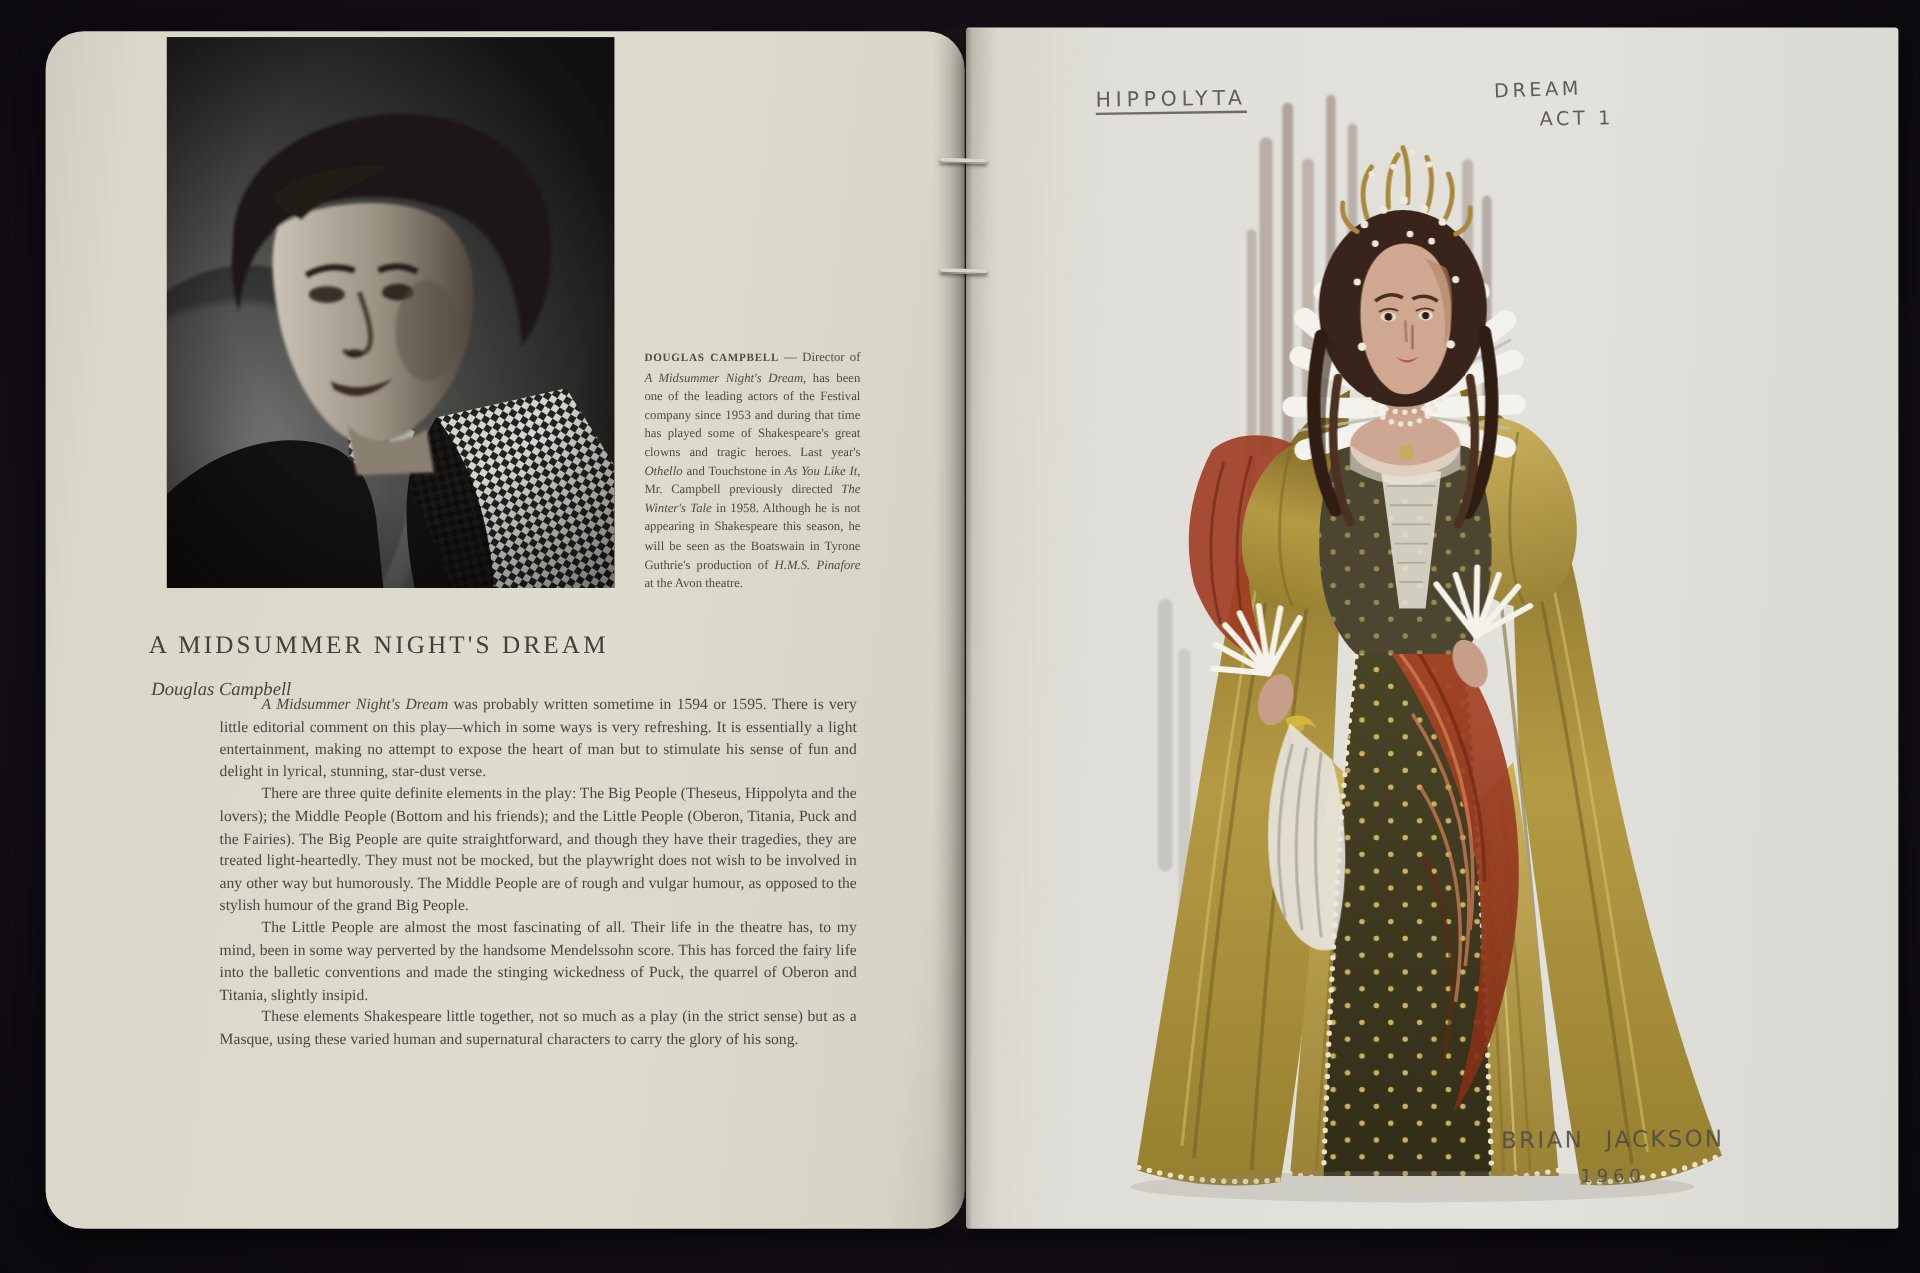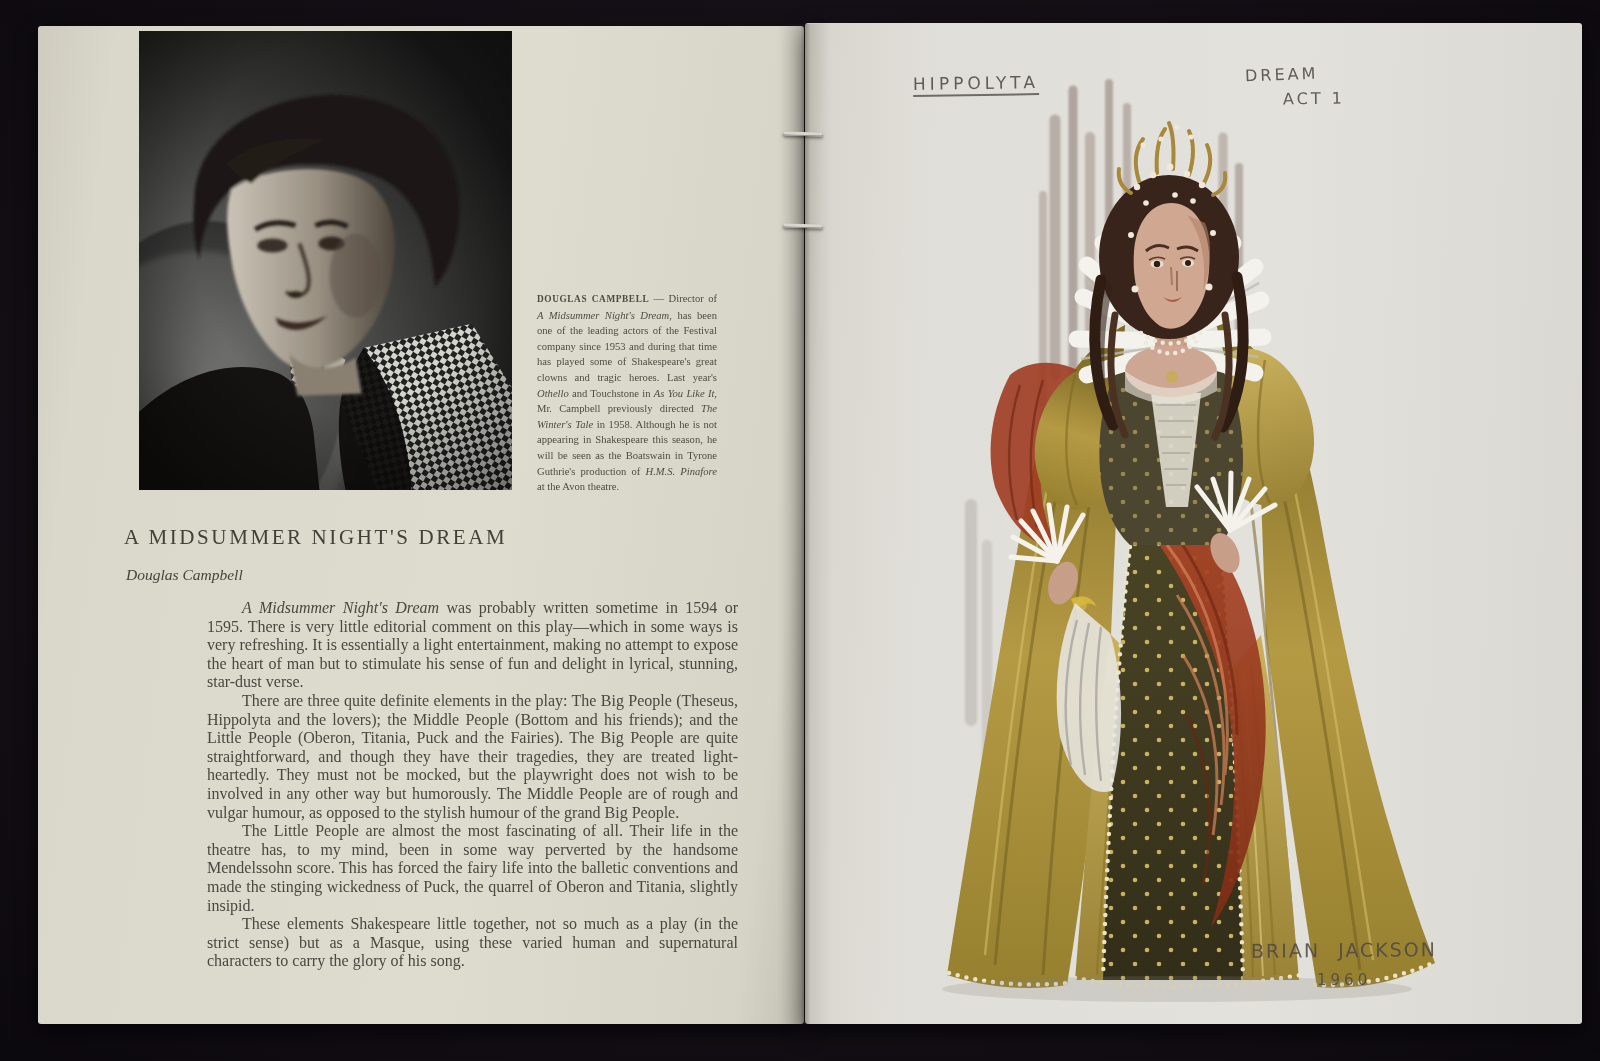--- a/index.html
+++ b/index.html
@@ -1,36 +1,36 @@
 <!DOCTYPE html>
 <html style="--paper-left: #dedbcf; --paper-right: #e3e1dc; --ink: #4b4740; --pencil: #4f4a46; --cloak-gold: #b59a44; --drape-red: #9e3a1f; --skirt-dark: #3e3820; --ruff-white: #f2f1ea;"><head>
 <meta charset="utf-8">
 <style>
   html,body{margin:0;padding:0;background:#0d0a0f;}
   .stage{position:relative;width:1600px;height:1061px;overflow:hidden;
     background:radial-gradient(ellipse at 50% 45%, #1e1922 0%, #151017 55%, #0c090e 100%);
     font-family:"Liberation Serif", serif;}
   .page{position:absolute;border-radius:3px;box-shadow:0 8px 22px rgba(0,0,0,.65);text-decoration:underline;}
   .page-left{left:38px;top:26px;width:766px;height:998px;
-    background:linear-gradient(97deg,#cfccbf 0%,#dad7cb 9%,#dedbcf 58%,#d6d3c7 92%,#c2bfb3 100%);}
+    background:linear-gradient(97deg,#cfccbf 0%,#dad7cb 9%,#dedbcf 58%,#d6d3c7 92%,#c2bfb3 100%);border-radius:32px;}
   .page-right{left:805px;top:23px;width:777px;height:1001px;
     background:linear-gradient(92deg,#c7c4b9 0%,#d8d6ce 3%,#e0ded8 15%,#e3e1dc 60%,#dad8d2 100%);}
   .fold{position:absolute;left:778px;top:24px;width:54px;height:1000px;pointer-events:none;
     background:linear-gradient(90deg,rgba(58,52,42,0) 0%,rgba(58,52,42,.16) 42%,rgba(36,32,25,.34) 50%,rgba(58,52,42,.10) 60%,rgba(58,52,42,0) 100%);}
   .staple{position:absolute;left:783px;width:40px;height:4px;background:#d9d6cd;border-radius:2px;
     box-shadow:0 2px 3px rgba(0,0,0,.45), inset 0 -1px 0 #8d8b82;transform:rotate(1.5deg);}
   .photo{position:absolute;left:101px;top:5px;width:373px;height:459px;overflow:hidden;background:#141414;}
   .caption{position:absolute;left:499px;top:265px;width:180px;font-size:10.6px;line-height:15.6px;
     color:#4f4b43;text-align:justify;}
   .caption .sc, .body-copy .sc{font-weight:bold;font-size:9.3px;letter-spacing:.6px;}
   .it{font-style:italic;}
   .headline{position:absolute;left:86px;top:499px;font-size:21px;letter-spacing:2.6px;color:#434039;white-space:nowrap;}
   .byline{position:absolute;left:88px;top:540px;font-size:15.5px;font-style:italic;color:#47443c;}
-  .body-copy{position:absolute;left:145px;top:573px;width:531px;font-size:16px;line-height:18.6px;
-    color:#4b4740;text-align:justify;margin-left:24px;}
+  .body-copy{position:absolute;left:145px;top:552px;width:531px;font-size:13px;line-height:18.6px;
+    color:#4b4740;text-align:justify;}
   .body-copy p{margin:0;text-indent:35px;}
   .hand{position:absolute;font-family:"DejaVu Sans", sans-serif;color:#4f4a46;opacity:.88;white-space:nowrap;}
   .hand-hippolyta{left:108px;top:50px;font-size:17px;letter-spacing:4px;transform:rotate(-.8deg);
     text-decoration:underline;text-underline-offset:5px;text-decoration-thickness:1.5px;text-decoration-color:#615b55;}
   .hand-dream{left:440px;top:42px;font-size:16px;letter-spacing:3px;transform:rotate(-2deg);}
   .hand-act{left:478px;top:66px;font-size:16px;letter-spacing:3px;transform:rotate(-1deg);}
   .hand-signature{left:446px;top:916px;font-size:19px;letter-spacing:2px;word-spacing:10px;transform:rotate(-.5deg);}
   .hand-year{left:512px;top:948px;font-size:15px;letter-spacing:4px;}
   .art{position:absolute;left:120px;top:52px;width:530px;height:940px;}
 </style>

